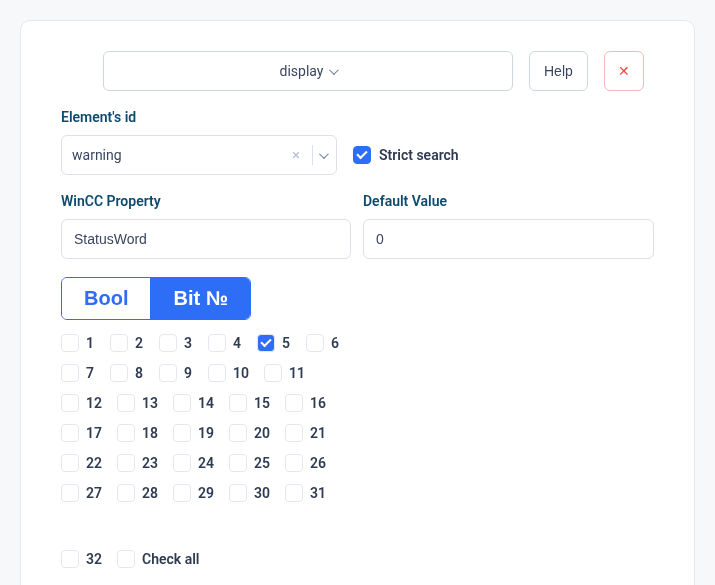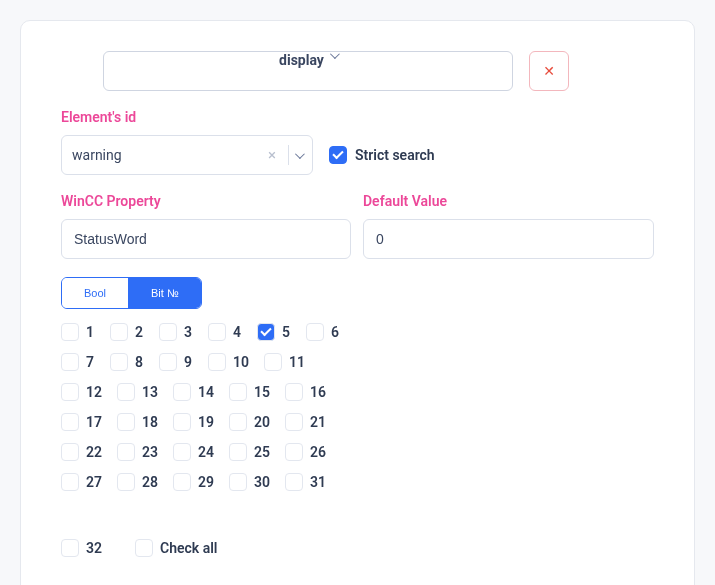--- a/index.html
+++ b/index.html
@@ -24,26 +24,26 @@
     gap: 16px;
     margin-bottom: 18px;
     padding-left: 42px;
   }
   .display-select {
     flex: 0 0 410px;
     height: 40px;
     border: 1px solid #cfd5e1;
     border-radius: 6px;
     display: flex;
+    align-items: center;
     justify-content: center;
     gap: 6px;
     color: #3a4660;
     cursor: pointer;
     background: #fff;
-    font-weight: bold;
   }
   .chev-down {
     width: 7px; height: 7px;
     border-right: 1.5px solid #6b7899;
     border-bottom: 1.5px solid #6b7899;
     transform: rotate(45deg) translateY(-2px);
   }
   .help-btn {
     height: 40px;
     padding: 0 14px;
@@ -61,33 +61,33 @@
     background: #fff;
     display: flex;
     align-items: center;
     justify-content: center;
     color: #e74c3c;
     cursor: pointer;
     font-size: 14px;
   }
   .label {
     font-weight: 600;
-    color: #ec4899;
+    color: #0c4a6e;
     font-size: 14px;
     margin-bottom: 10px;
     display: block;
   }
   .row-elid {
     display: flex;
     align-items: center;
     gap: 16px;
     margin-bottom: 18px;
   }
   .select-combo {
-    width: 252px;
+    width: 276px;
     height: 40px;
     border: 1px solid #dbe0ea;
     border-radius: 6px;
     display: flex;
     align-items: center;
     padding: 0 10px;
     background: #fff;
   }
   .select-value {
     flex: 1;
@@ -150,22 +150,22 @@
   }
   .seg {
     display: inline-flex;
     border: 1px solid #2e6df6;
     border-radius: 6px;
     overflow: hidden;
     margin-bottom: 14px;
   }
   .seg-btn {
     padding: 9px 22px;
-    font-size: 11px;
-    font-weight: 400;
+    font-size: 20px;
+    font-weight: 700;
     cursor: pointer;
     background: #fff;
     color: #2e6df6;
     border: none;
     border-right: 1px solid #2e6df6;
   }
   .seg-btn:last-child { border-right: none; }
   .seg-btn.active {
     background: #2e6df6;
     color: #fff;
@@ -186,34 +186,36 @@
     color: #2f3b52;
   }
   .bit-item .cb {
     border-color: #e3e7ef;
   }
   .bit-col-narrow { width: 49px; }
   .bit-col-wide { width: 56px; }
   .check-all-row {
     display: flex;
     align-items: flex-start;
-    gap: 18px;
     margin-top: 48px;
   }
 </style>
 </head>
 <body>
 
 <div class="card">
 
   <div class="top-row">
     <div class="display-select">
       <span>display</span>
       <span class="chev-down"></span>
     </div>
+    <button class="help-btn">
+      <span>Help</span>
+    </button>
     <div class="close-btn">
       <span>✕</span>
     </div>
   </div>
 
   <label class="label">Element's id</label>
   <div class="row-elid">
     <div class="select-combo">
       <span class="select-value">warning</span>
       <span class="clear-x">×</span>

